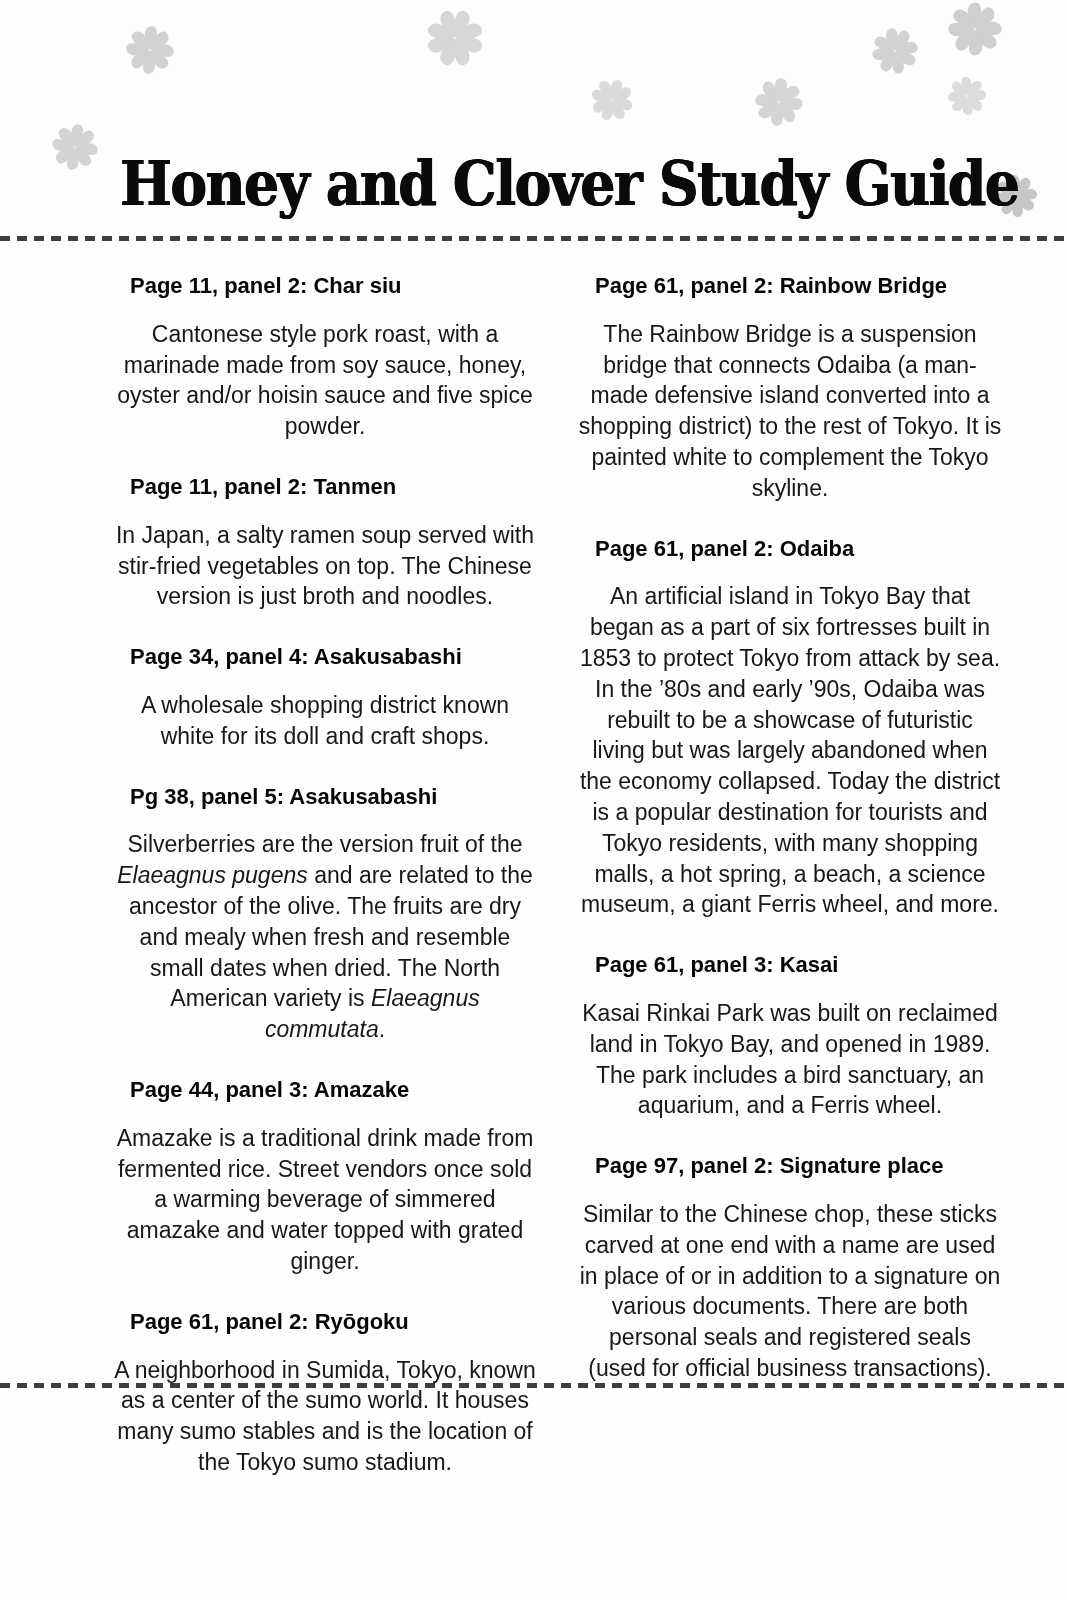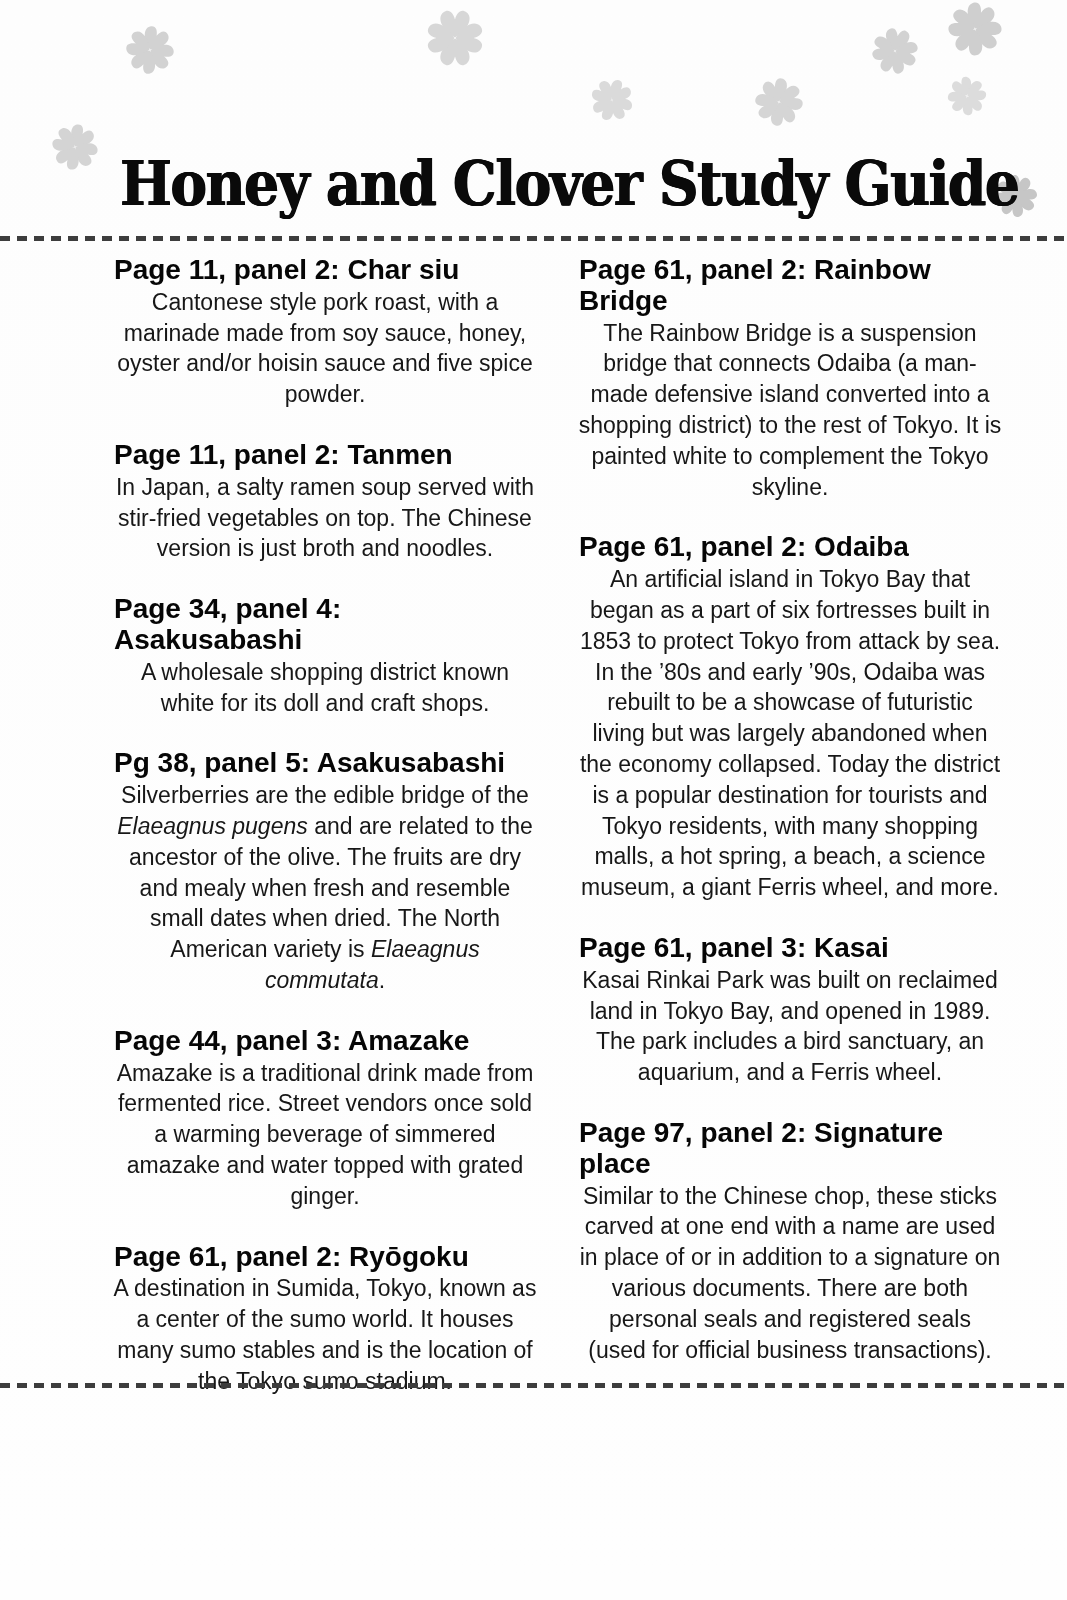--- a/index.html
+++ b/index.html
@@ -46,22 +46,22 @@
     top: 254px;
     width: 424px;
     color: #171717;
     font-size: 23px;
     line-height: 30.8px;
   }
   .col-left  { left: 113px; }
   .col-right { left: 578px; }
   .entry { margin: 0 0 30px 0; }
   .entry-heading {
-    margin: 1px;
-    font-size: 28px;
+    margin: 17px;
+    font-size: 22px;
     line-height: 30.8px;
     font-weight: bold;
     color: #060606;
   }
   .entry-body { margin: 0; text-align: center; }
   .italic { font-style: italic; }
 </style>
 </head>
 <body>
 
@@ -153,29 +153,29 @@
       <section class="entry">
         <h2 class="entry-heading">Page 11, panel 2: Tanmen</h2>
         <p class="entry-body"><span>In Japan, a salty ramen soup served with stir-fried vegetables on top. The Chinese version is just broth and noodles.</span></p>
       </section>
       <section class="entry">
         <h2 class="entry-heading">Page 34, panel 4: Asakusabashi</h2>
         <p class="entry-body"><span>A wholesale shopping district known white for its doll and craft shops.</span></p>
       </section>
       <section class="entry">
         <h2 class="entry-heading">Pg 38, panel 5: Asakusabashi</h2>
-        <p class="entry-body"><span>Silverberries are the edible bridge of the </span><span class="italic">Elaeagnus pugens</span><span> and are related to the ancestor of the olive. The fruits are dry and mealy when fresh and resemble small dates when dried. The North American variety is </span><span class="italic">Elaeagnus commutata</span><span>.</span></p>
+        <p class="entry-body"><span>Silverberries are the version fruit of the </span><span class="italic">Elaeagnus pugens</span><span> and are related to the ancestor of the olive. The fruits are dry and mealy when fresh and resemble small dates when dried. The North American variety is </span><span class="italic">Elaeagnus commutata</span><span>.</span></p>
       </section>
       <section class="entry">
         <h2 class="entry-heading">Page 44, panel 3: Amazake</h2>
         <p class="entry-body"><span>Amazake is a traditional drink made from fermented rice. Street vendors once sold a warming beverage of simmered amazake and water topped with grated ginger.</span></p>
       </section>
       <section class="entry">
         <h2 class="entry-heading">Page 61, panel 2: Ryōgoku</h2>
-        <p class="entry-body"><span>A destination in Sumida, Tokyo, known as a center of the sumo world. It houses many sumo stables and is the location of the Tokyo sumo stadium.</span></p>
+        <p class="entry-body"><span>A neighborhood in Sumida, Tokyo, known as a center of the sumo world. It houses many sumo stables and is the location of the Tokyo sumo stadium.</span></p>
       </section>
     </div>
   <div class="col col-right" id="col-right">
       <section class="entry">
         <h2 class="entry-heading">Page 61, panel 2: Rainbow Bridge</h2>
         <p class="entry-body"><span>The Rainbow Bridge is a suspension bridge that connects Odaiba (a man-made defensive island converted into a shopping district) to the rest of Tokyo. It is painted white to complement the Tokyo skyline.</span></p>
       </section>
       <section class="entry">
         <h2 class="entry-heading">Page 61, panel 2: Odaiba</h2>
         <p class="entry-body"><span>An artificial island in Tokyo Bay that began as a part of six fortresses built in 1853 to protect Tokyo from attack by sea. In the ’80s and early ’90s, Odaiba was rebuilt to be a showcase of futuristic living but was largely abandoned when the economy collapsed. Today the district is a popular destination for tourists and Tokyo residents, with many shopping malls, a hot spring, a beach, a science museum, a giant Ferris wheel, and more.</span></p>

